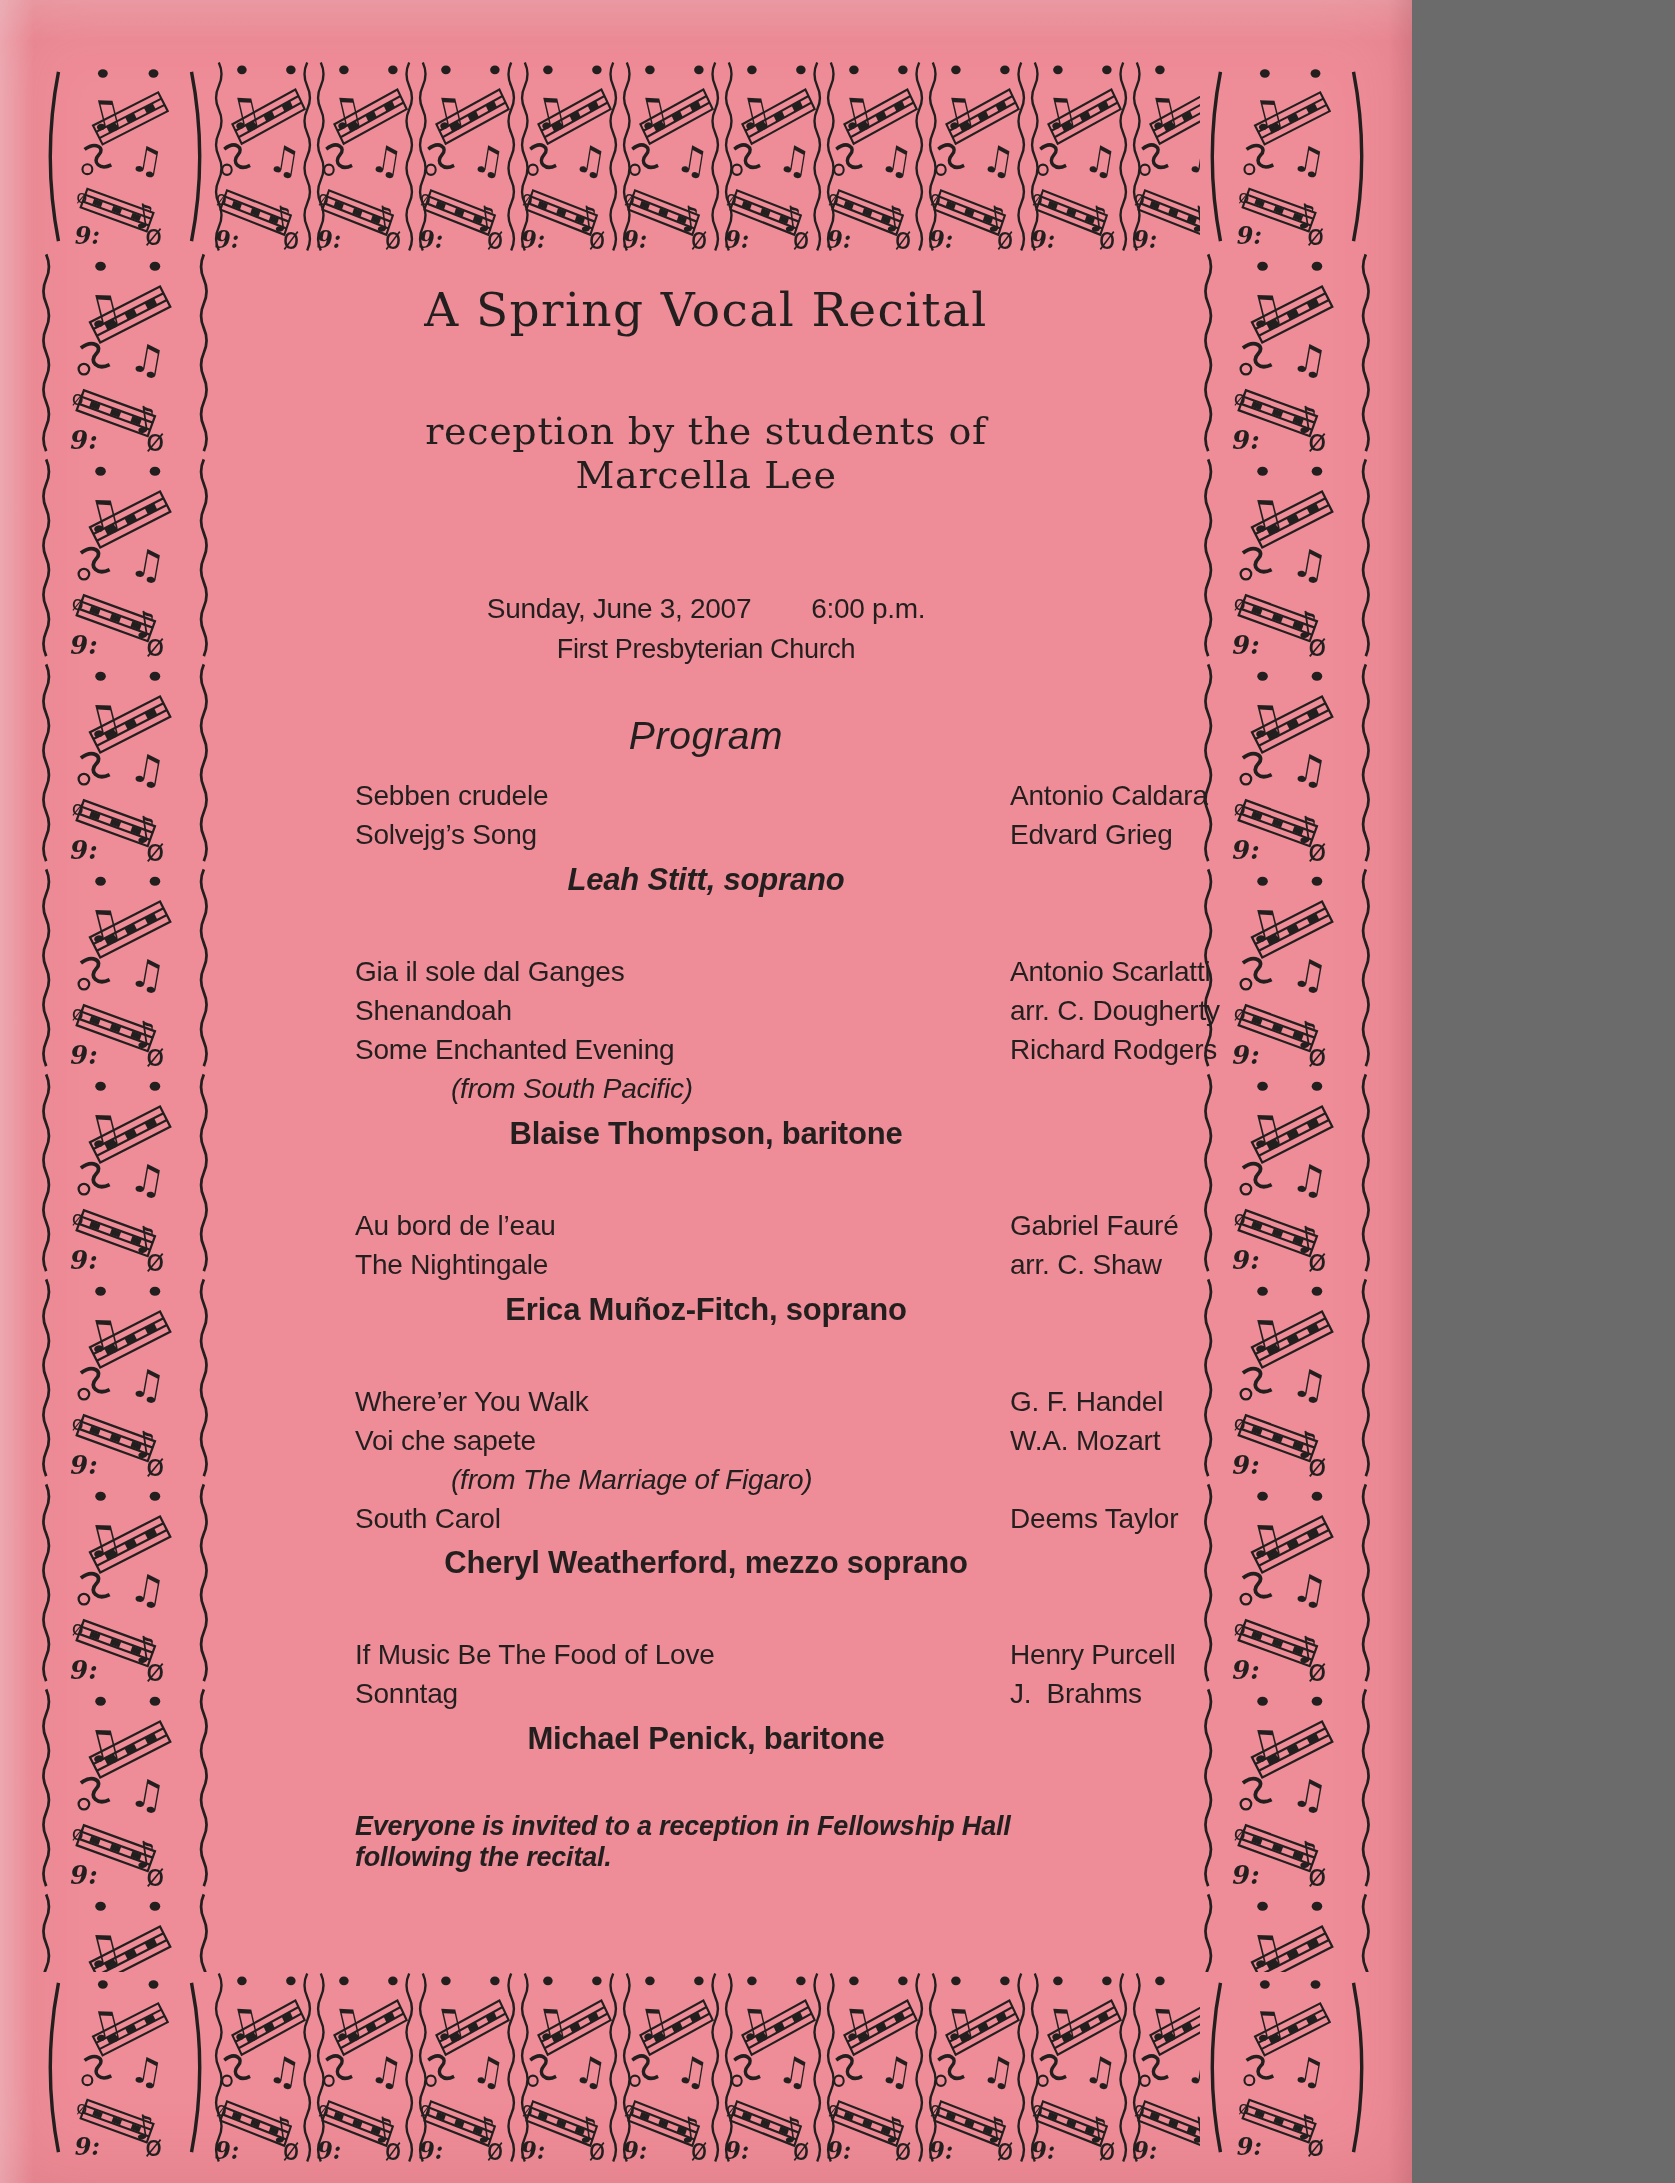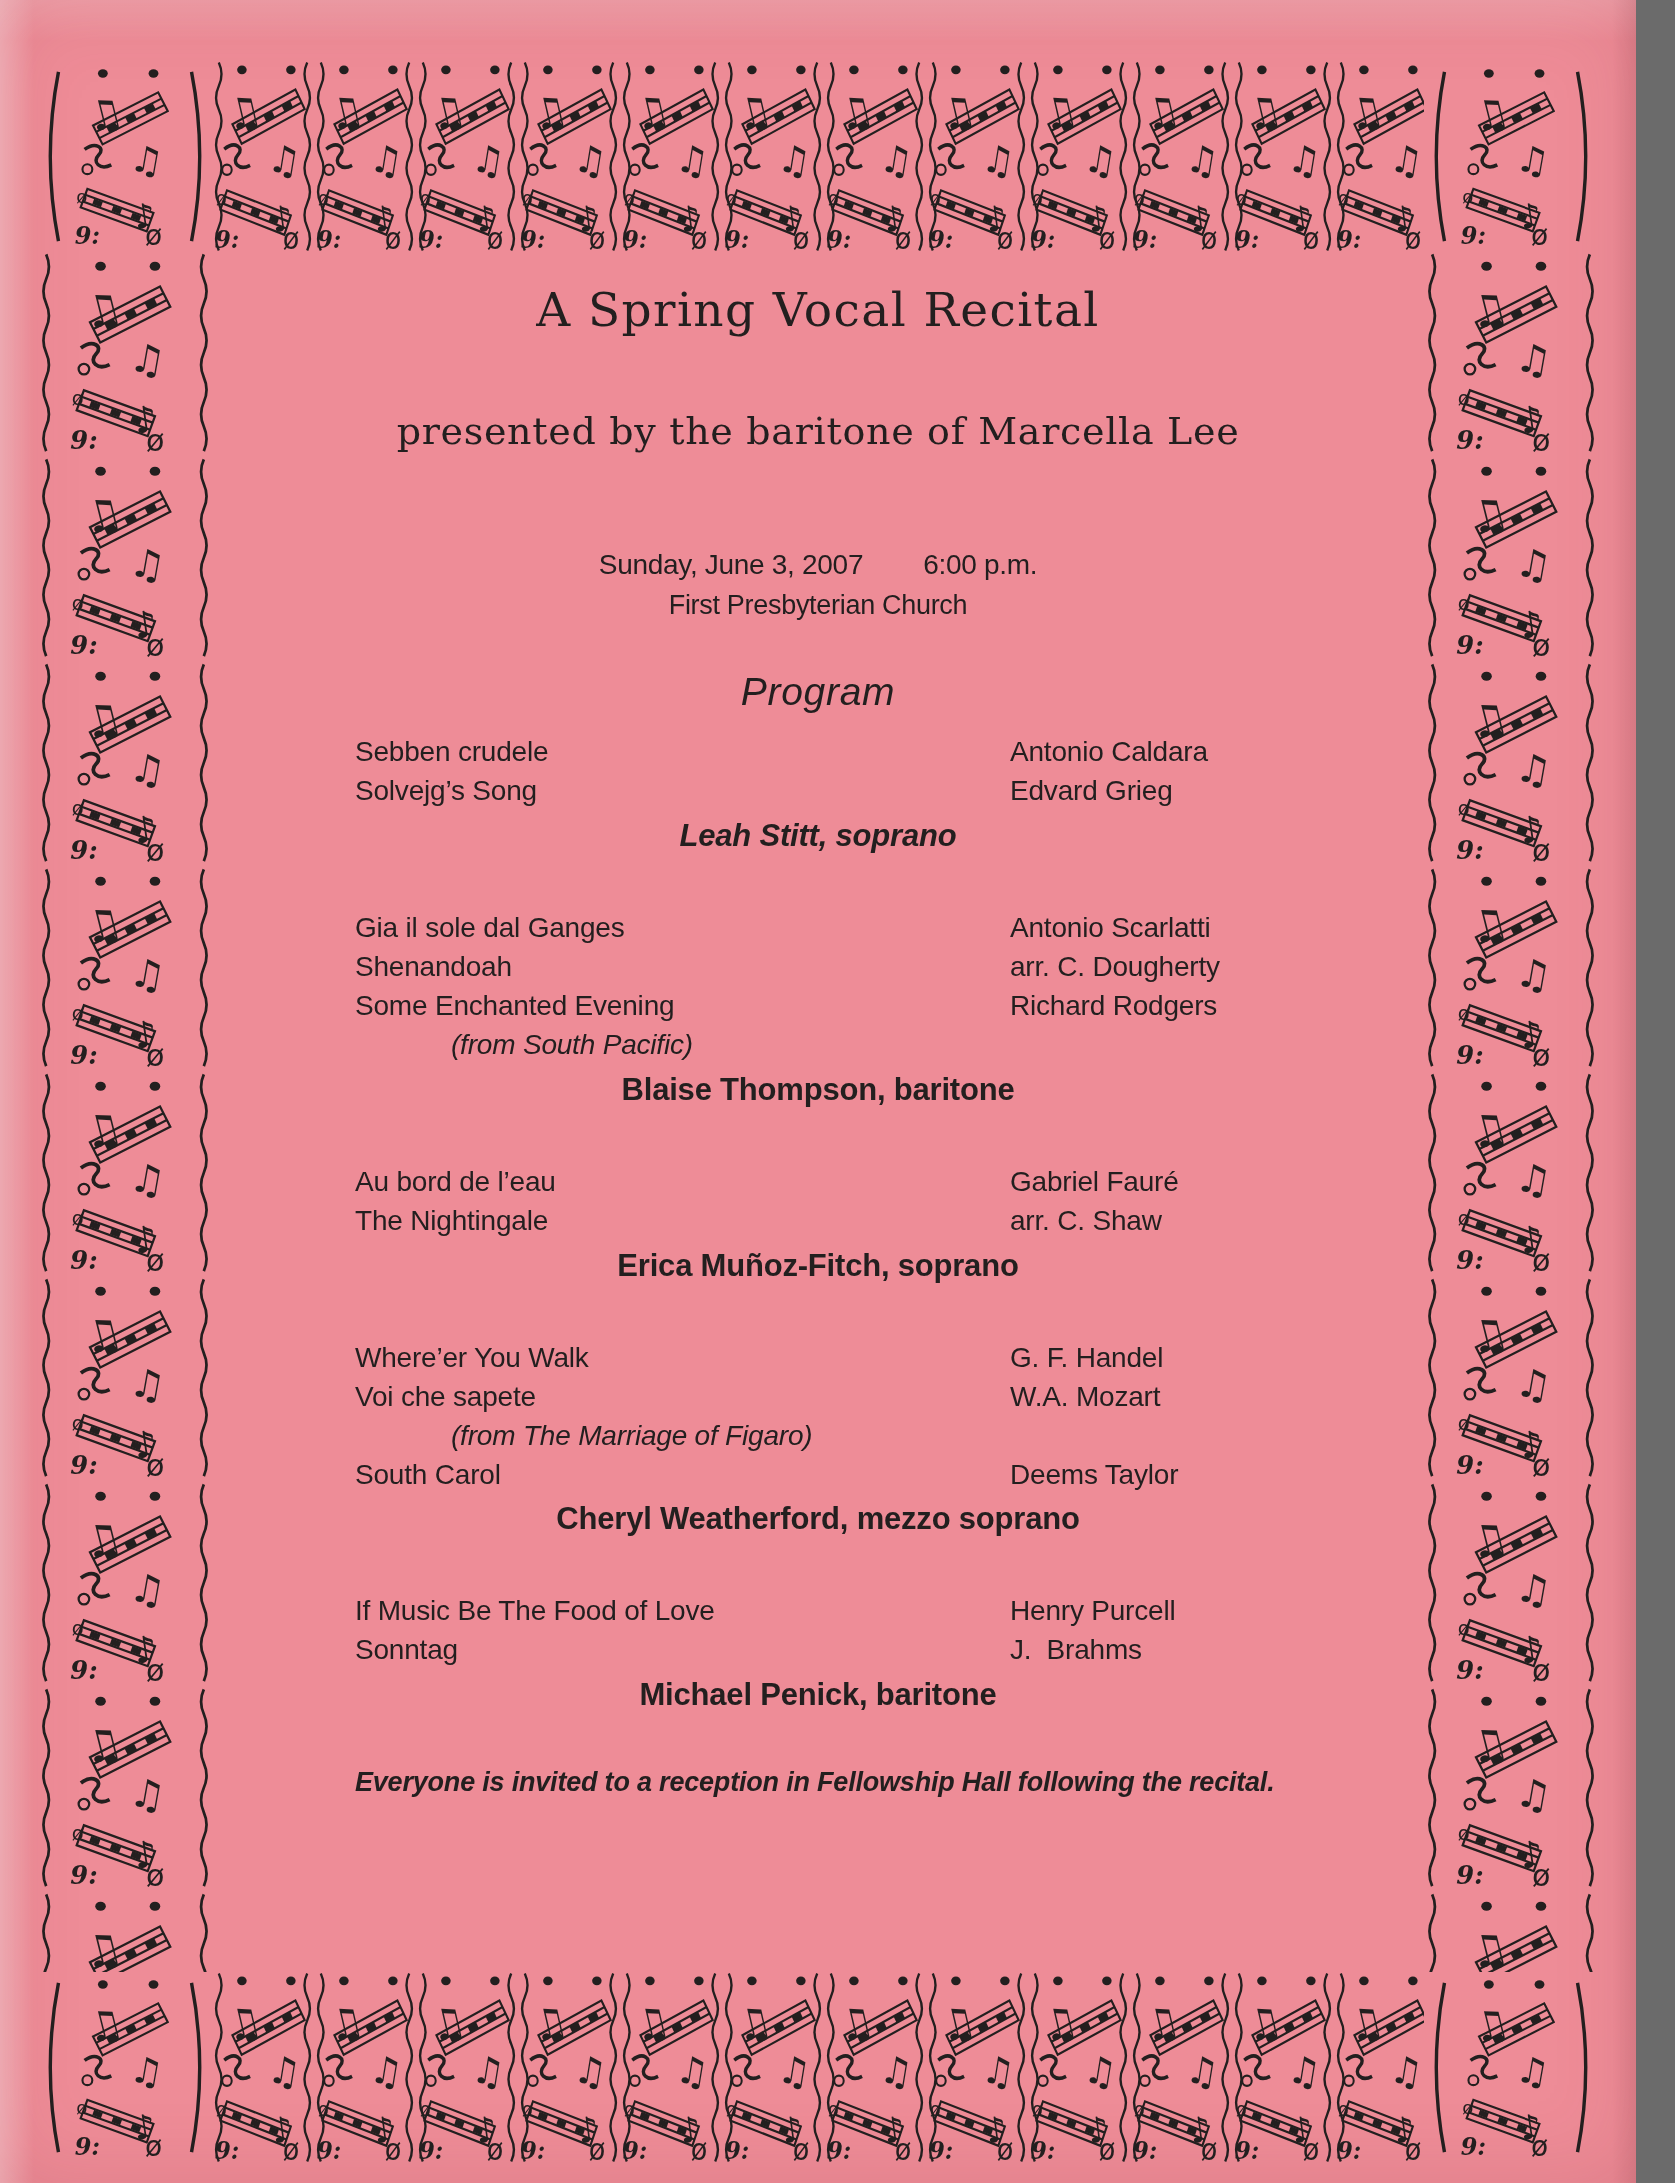--- a/index.html
+++ b/index.html
@@ -1,18 +1,18 @@
 <!DOCTYPE html>
 <html style="font-size:11px"><head>
 <meta charset="utf-8">
 <style>
   html,body{margin:0;padding:0;background:#6b6b6b;}
   .page{
     position:relative;
-    width:1636px;height:2183px;
+    width:1412px;height:2183px;
     background:
       linear-gradient(90deg, rgba(255,226,230,.45) 0px, rgba(255,255,255,0) 34px),
       linear-gradient(270deg, rgba(120,50,60,.15) 0px, rgba(0,0,0,0) 24px),
       linear-gradient(180deg, rgba(255,226,230,.25) 0px, rgba(0,0,0,0) 41px),
       #ee8c97;
     overflow:hidden;
     font-family:"Liberation Sans", sans-serif;
     color:#231f1f;
     box-shadow: inset 0 0 82px rgba(150,60,70,.18);
   }
@@ -294,21 +294,21 @@
       <svg width="174" height="205" viewBox="0 0 255 300" preserveAspectRatio="none">
         <use href="#tile-side"></use>
       </svg>
       <svg width="174" height="205" viewBox="0 0 255 300" preserveAspectRatio="none">
         <use href="#tile-side"></use>
       </svg>
     </div>
 
   <div class="content">
     <h1 class="title">A Spring Vocal Recital</h1>
-    <h2 class="subtitle">presented by the baritone of Marcella Lee</h2>
+    <h2 class="subtitle">reception by the students of Marcella Lee</h2>
     <div class="dateline">
       <span>Sunday, June 3, 2007</span>
       <span>6:00 p.m.</span>
     </div>
     <div class="venue">First Presbyterian Church</div>
     <div class="prog-heading">Program</div>
     <div class="program" id="groups">
         <div class="program-group">
           <div class="piece-row">
             <span class="pt">Sebben crudele</span>

